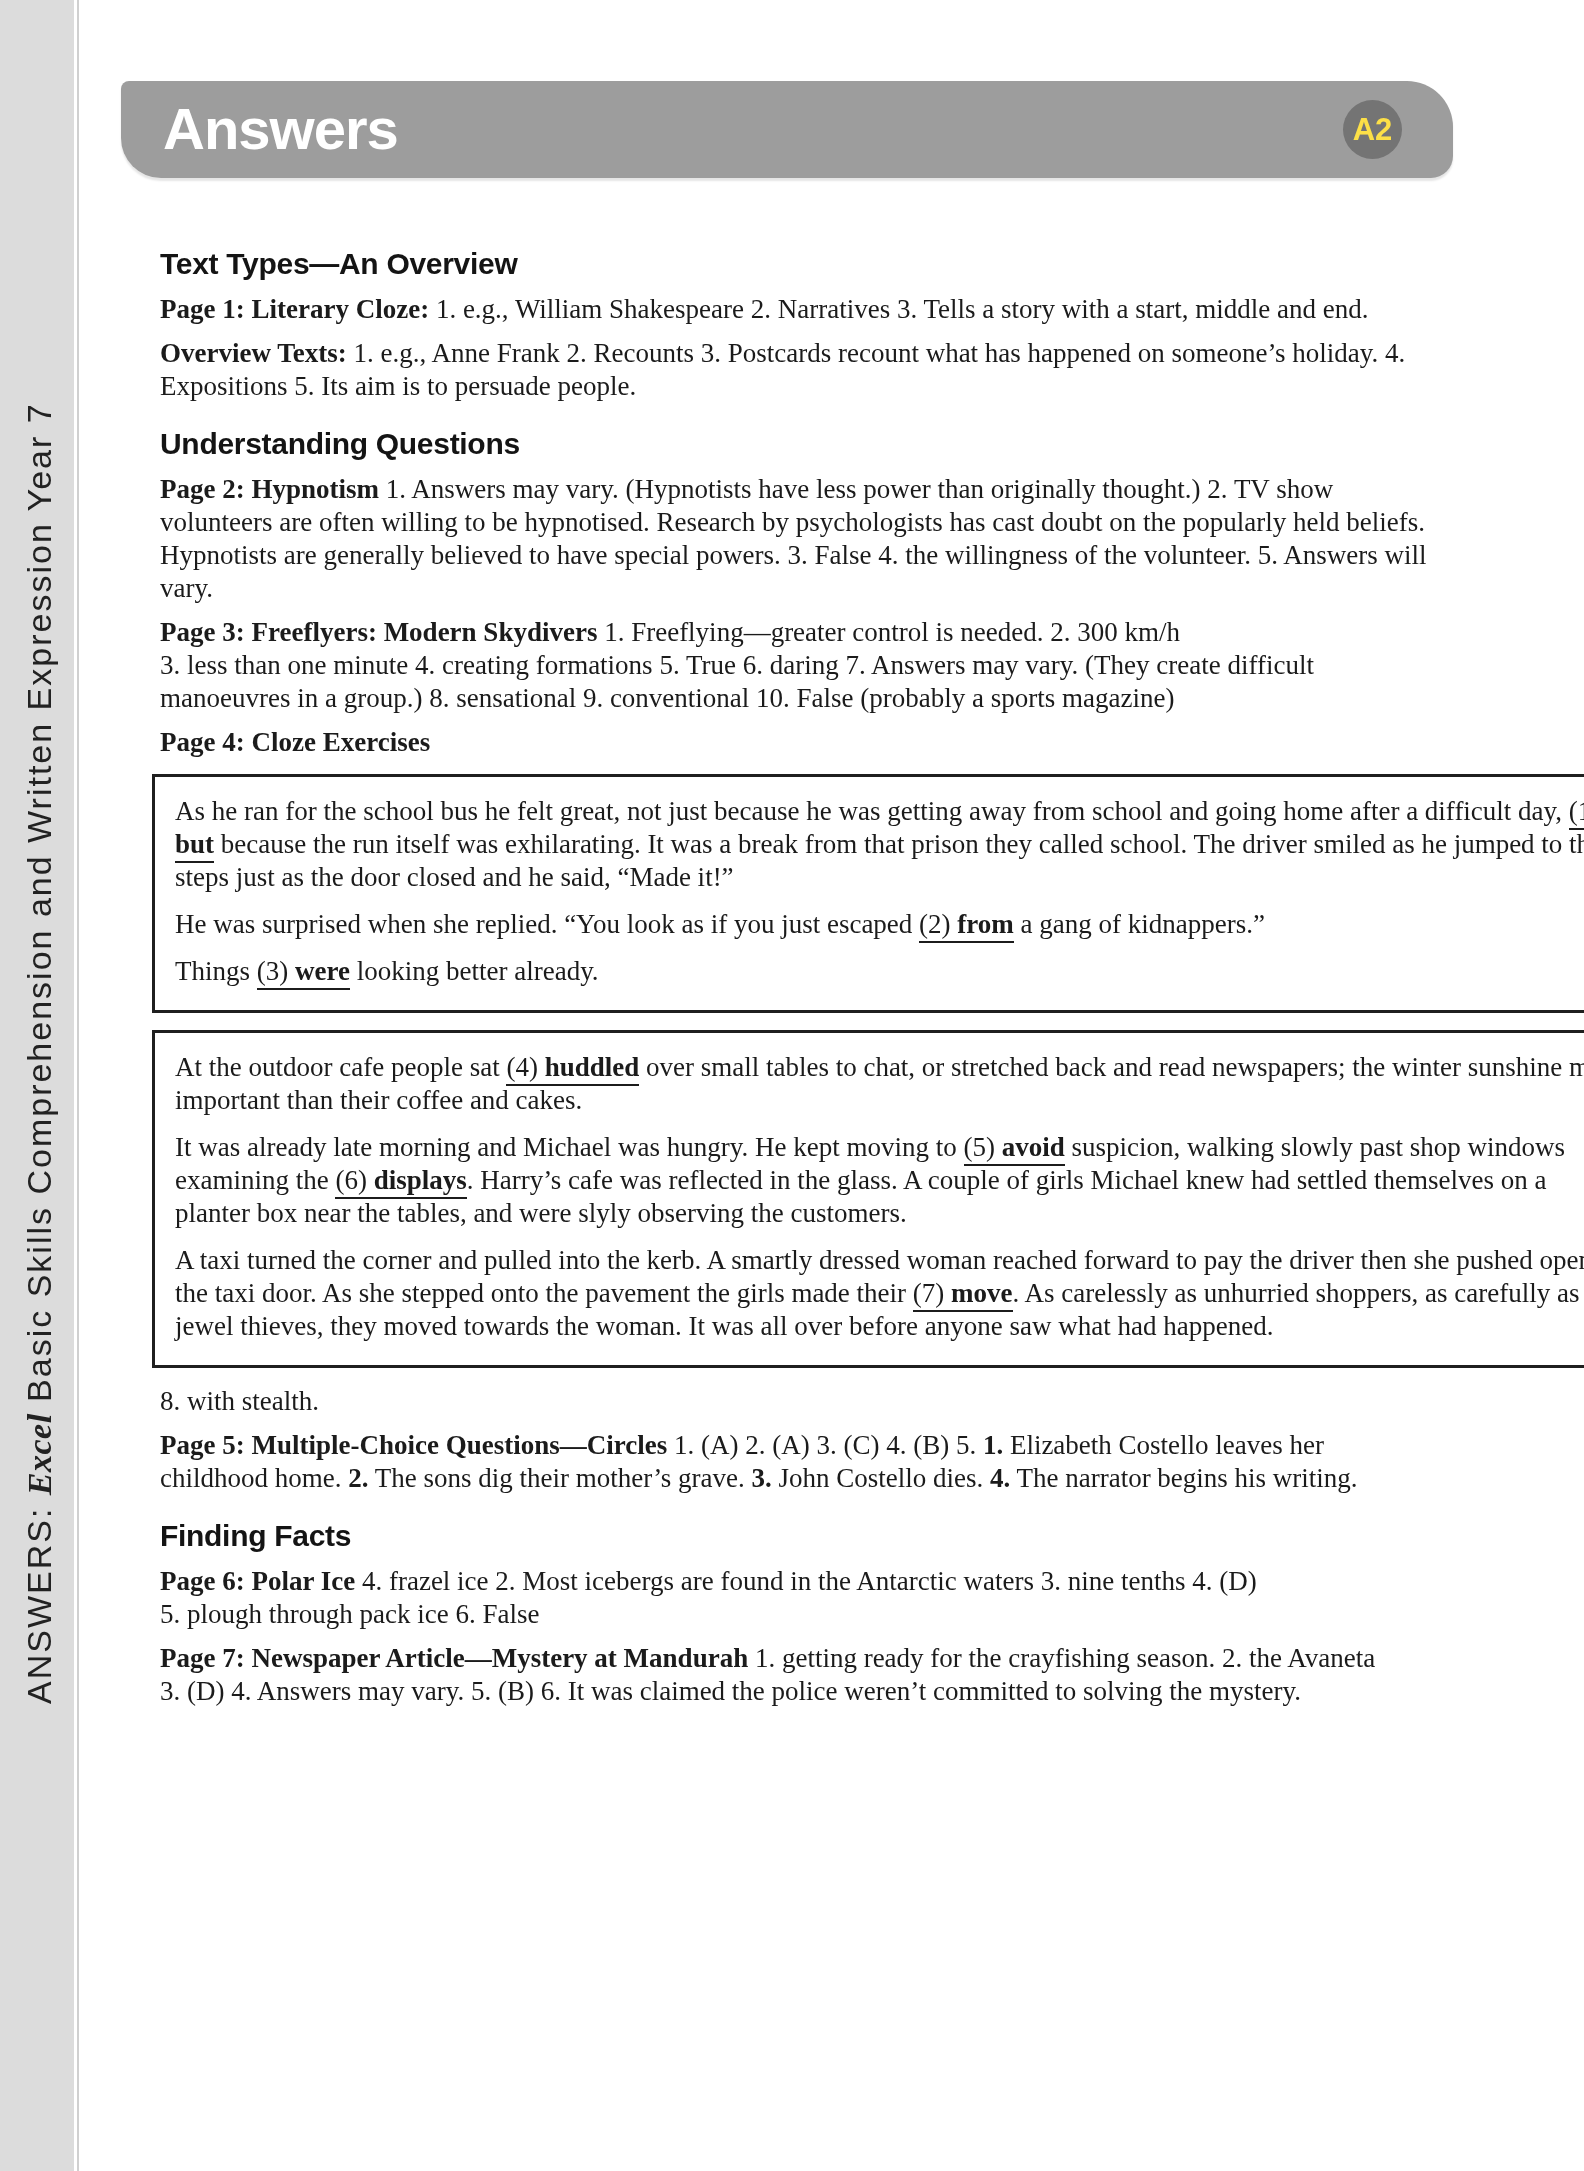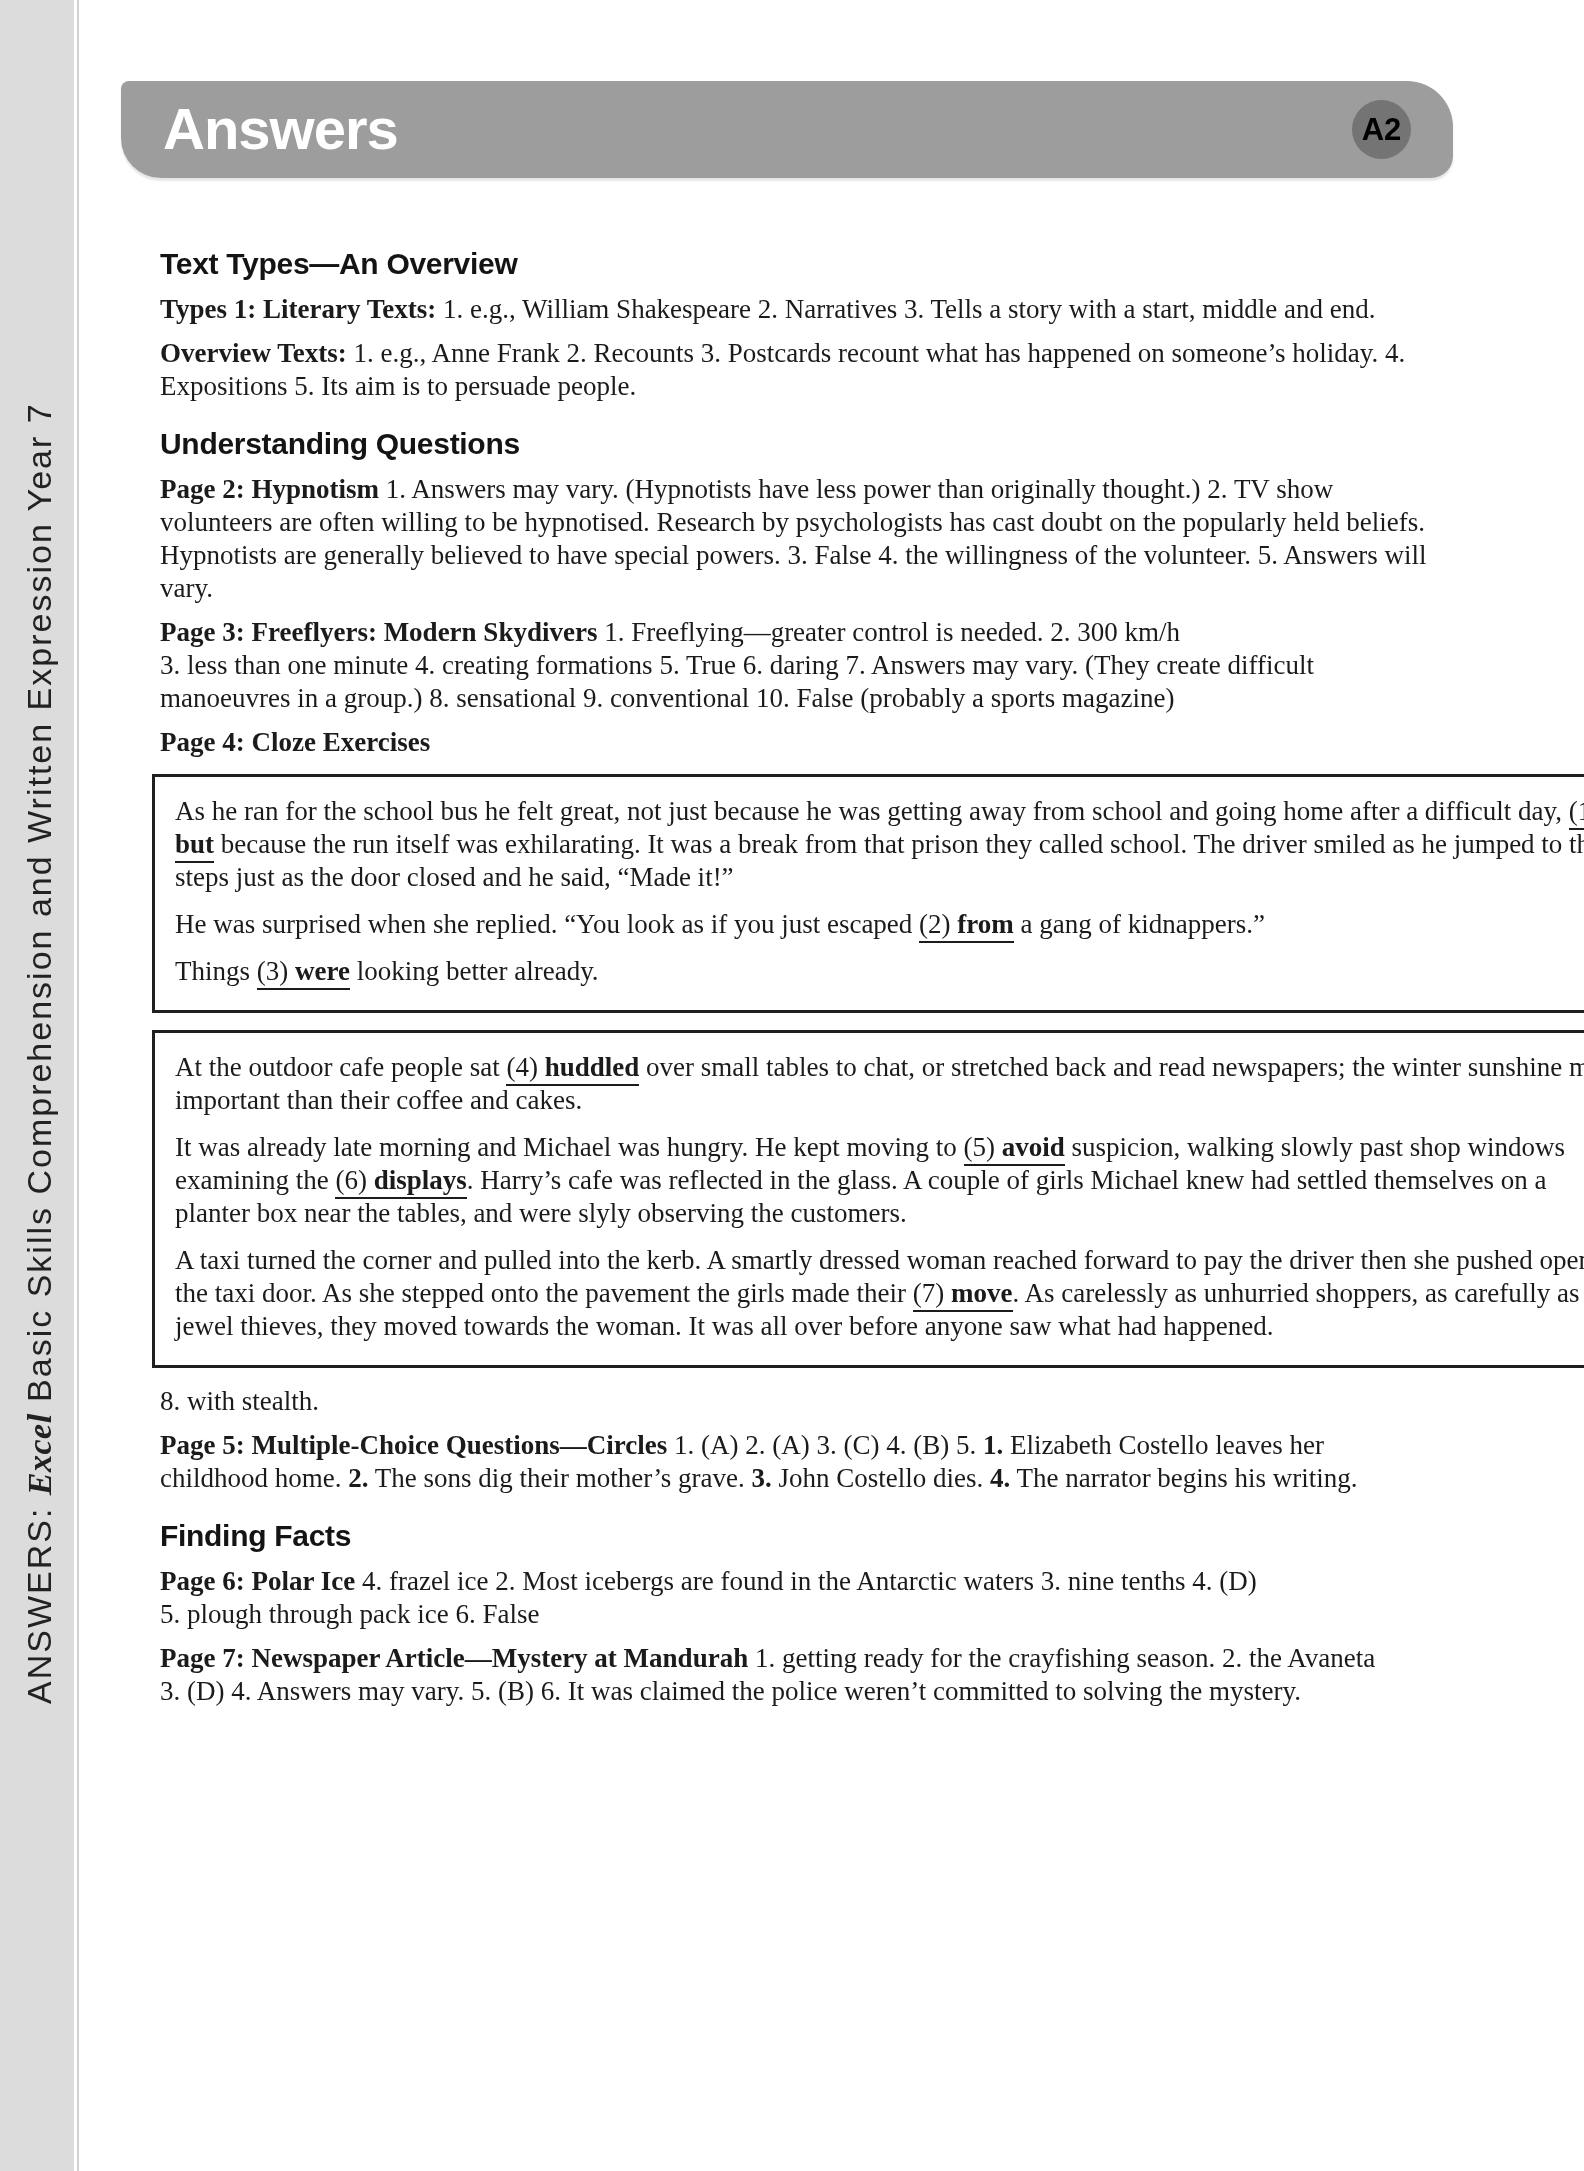--- a/index.html
+++ b/index.html
@@ -43,23 +43,23 @@
     box-shadow: 0 3px 2px rgba(0,0,0,0.10);
   }
   .header-title {
     position: absolute; left: 42px; top: 13px;
     font-family: "Liberation Sans", sans-serif;
     font-weight: bold; font-size: 58px; line-height: 70px;
     letter-spacing: -1px;
     color: #ffffff;
   }
   .badge {
-    position: absolute; right: 42px; top: 19px;
+    position: absolute; right: 51px; top: 19px;
     width: 59px; height: 59px; border-radius: 50%;
-    background: #747474; color: #000000;
+    background: #747474; color: #fde047;
     font-family: "Liberation Sans", sans-serif;
     font-weight: bold; font-size: 31px;
     display: flex; align-items: center; justify-content: center;
   }
   .content {
     position: absolute; left: 160px; top: 243px;
     width: 1278px;
     font-size: 27px; line-height: 33px;
   }
   .content h2 {
@@ -90,21 +90,21 @@
 <div class="side-rule"></div>
 <div class="side-label"><span>ANSWERS: </span><span class="brand">Excel</span><span> Basic Skills Comprehension and Written Expression Year 7</span></div>
 
 <div class="header-bar">
   <span class="header-title">Answers</span>
   <span class="badge">A2</span>
 </div>
 
 <main class="content">
     <h2>Text Types—An Overview</h2>
-    <p><span class="b">Types 1: Literary Texts:</span><span> 1. e.g., William Shakespeare 2. Narratives 3. Tells a story with a start, middle and end.</span></p>
+    <p><span class="b">Page 1: Literary Cloze:</span><span> 1. e.g., William Shakespeare 2. Narratives 3. Tells a story with a start, middle and end.</span></p>
     <p><span class="b">Overview Texts:</span><span> 1. e.g., Anne Frank 2. Recounts 3. Postcards recount what has happened on someone’s holiday. 4. Expositions 5. Its aim is to persuade people.</span></p>
     <h2>Understanding Questions</h2>
     <p><span class="b">Page 2: Hypnotism</span><span> 1. Answers may vary. (Hypnotists have less power than originally thought.) 2. TV show volunteers are often willing to be hypnotised. Research by psychologists has cast doubt on the popularly held beliefs. Hypnotists are generally believed to have special powers. 3. False 4. the willingness of the volunteer. 5. Answers will vary.</span></p>
     <p><span class="b">Page 3: Freeflyers: Modern Skydivers</span><span> 1. Freeflying—greater control is needed. 2. 300 km/h</span><br><span>3. less than one minute 4. creating formations 5. True 6. daring 7. Answers may vary. (They create difficult manoeuvres in a group.) 8. sensational 9. conventional 10. False (probably a sports magazine)</span></p>
     <p><span class="b">Page 4: Cloze Exercises</span></p>
     <div class="box">
       <p><span>As he ran for the school bus he felt great, not just because he was getting away from school and going home after a difficult day, </span><span class="u">(1) </span><span class="b u">but</span><span> because the run itself was exhilarating. It was a break from that prison they called school. The driver smiled as he jumped to the steps just as the door closed and he said, “Made it!”</span></p>
       <p><span>He was surprised when she replied. “You look as if you just escaped </span><span class="u">(2) </span><span class="b u">from</span><span> a gang of kidnappers.”</span></p>
       <p><span>Things </span><span class="u">(3) </span><span class="b u">were</span><span> looking better already.</span></p>
     </div>

